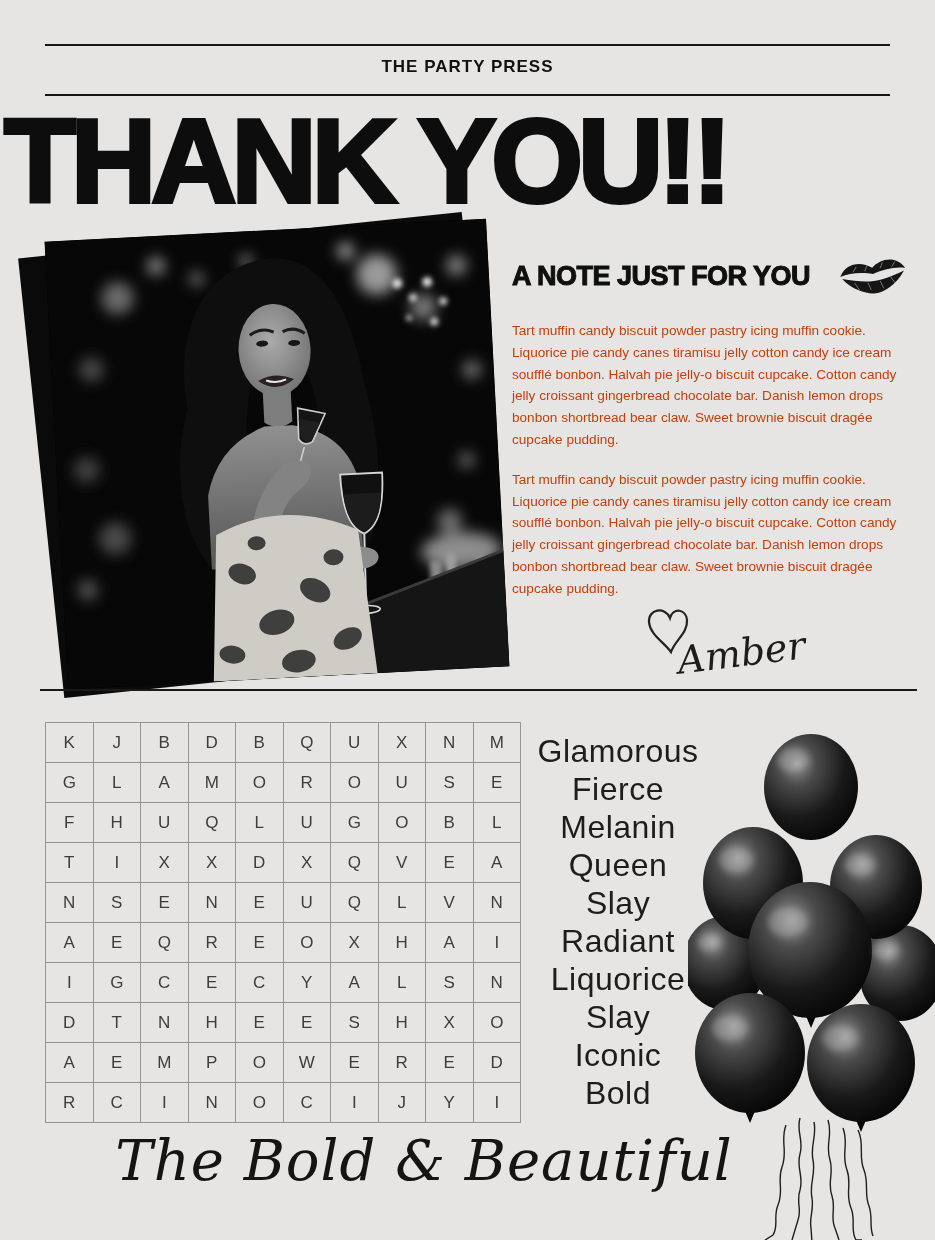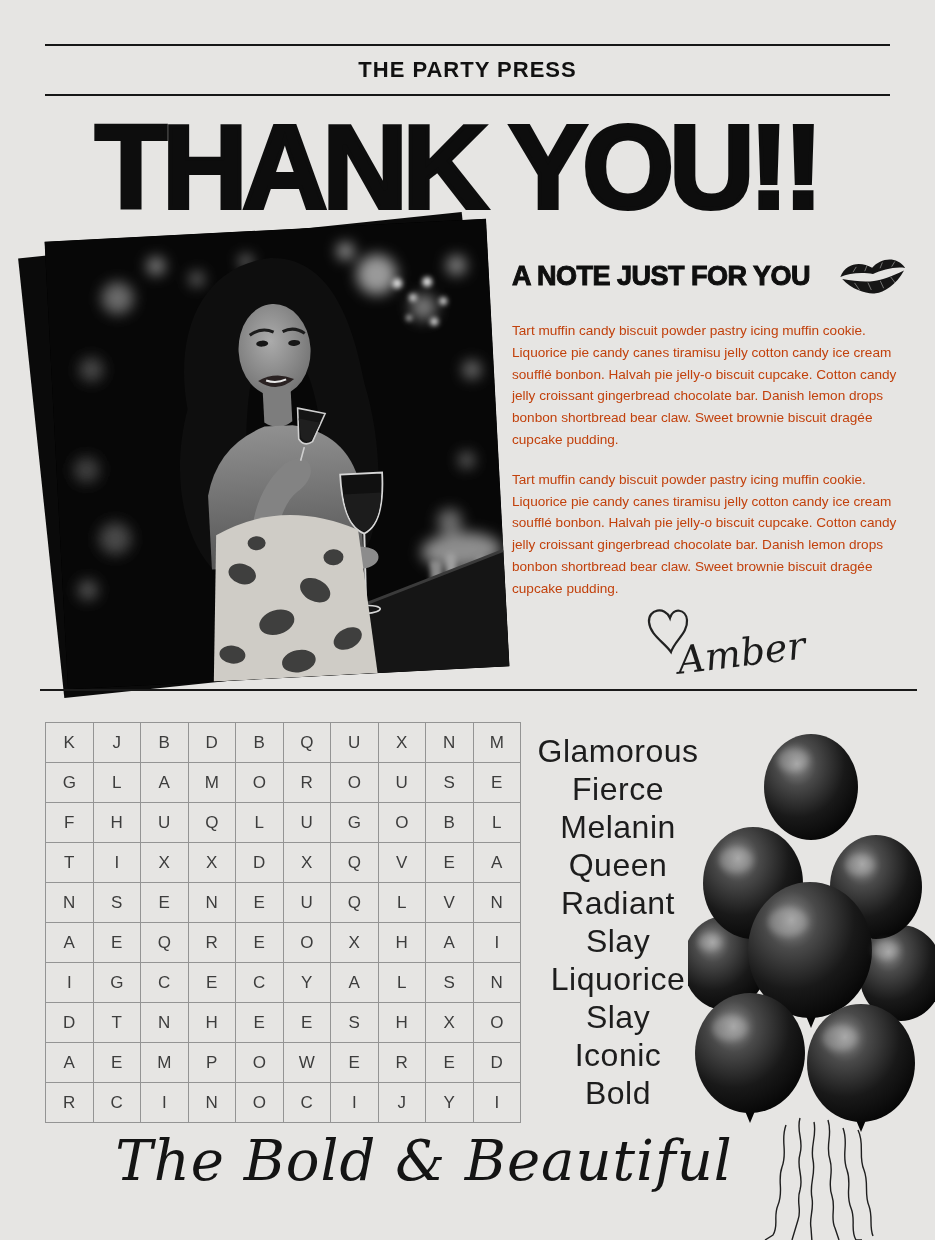--- a/index.html
+++ b/index.html
@@ -2,22 +2,22 @@
 <html><head>
 <meta charset="utf-8">
 <style>
   html,body{margin:0;padding:0;background:#e6e5e3;}
   .page{position:relative;width:935px;height:1240px;background:#e6e5e3;overflow:hidden;
         font-family:"Liberation Sans",sans-serif;color:#141414;}
   .rule{position:absolute;left:45px;width:845px;height:2px;background:#161616;}
   .rule-top{top:44px;}
   .rule-mid{top:94px;}
   .masthead{position:absolute;top:57px;left:0;width:935px;text-align:center;
-        font-size:22px;font-weight:700;letter-spacing:1px;color:#111;}
-  .headline{position:absolute;top:98px;left:0;width:893px;text-align:center;margin:10px;
+        font-size:17px;font-weight:700;letter-spacing:1px;color:#111;}
+  .headline{position:absolute;top:98px;left:0;width:893px;text-align:left;margin:4px;
         font-size:118px;line-height:1;font-weight:700;letter-spacing:-5px;color:#0d0d0d;
         -webkit-text-stroke:4px #0d0d0d;}
   
   .photo-stack{position:absolute;left:38px;top:218px;width:470px;height:482px;}
   .photo-back{position:absolute;left:2px;top:16px;width:446px;height:442px;background:#0a0a0a;
         transform:rotate(-6deg);}
   .photo-front{position:absolute;left:18px;top:12px;width:442px;height:448px;background:#000;
         transform:rotate(-3deg);overflow:hidden;}
   
   .note-col{position:absolute;left:512px;top:250px;width:403px;}
@@ -288,22 +288,22 @@
       <div class="ws-cell">I</div>
       <div class="ws-cell">J</div>
       <div class="ws-cell">Y</div>
       <div class="ws-cell">I</div>
     </div>
   <div class="word-list">
       <div class="word-item">Glamorous</div>
       <div class="word-item">Fierce</div>
       <div class="word-item">Melanin</div>
       <div class="word-item">Queen</div>
+      <div class="word-item">Slay</div>
       <div class="word-item">Radiant</div>
-      <div class="word-item">Slay</div>
       <div class="word-item">Liquorice</div>
       <div class="word-item">Slay</div>
       <div class="word-item">Iconic</div>
       <div class="word-item">Bold</div>
     </div>
 
   <div class="balloons">
     <svg width="247" height="530" viewBox="0 0 247 530" xmlns="http://www.w3.org/2000/svg">
       <defs>
         <radialGradient id="balG" cx="35%" cy="28%" r="85%">

